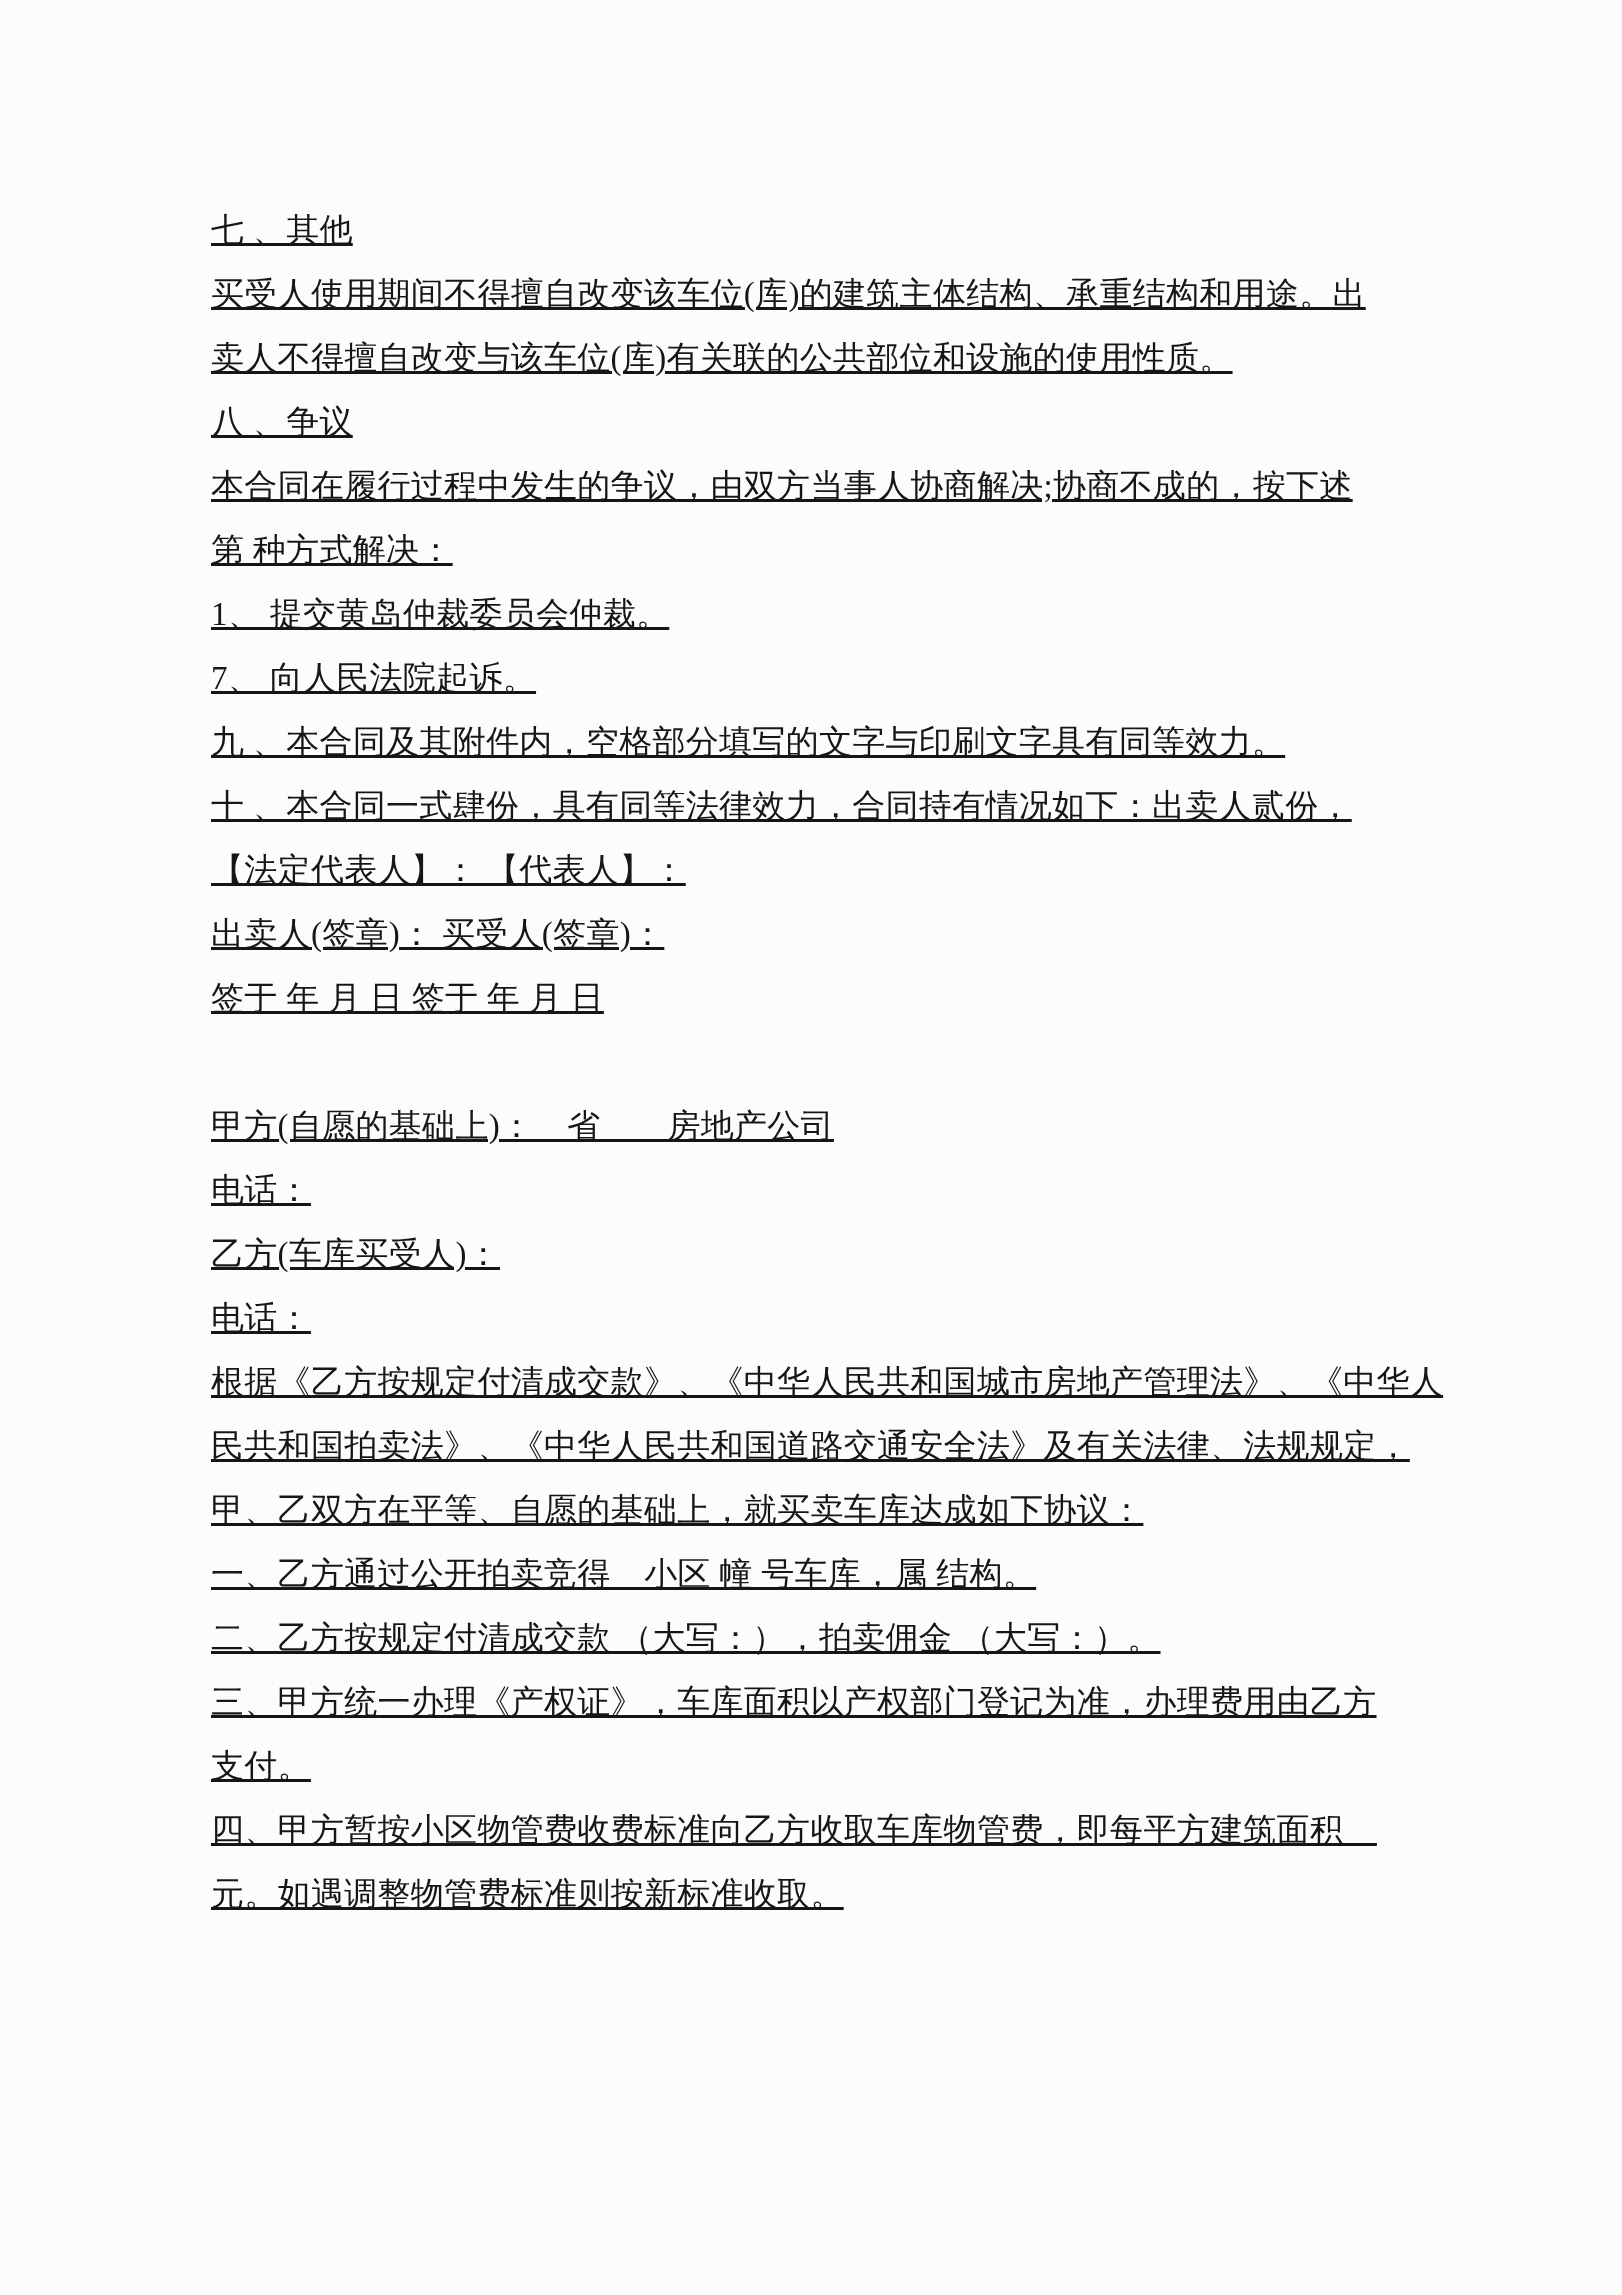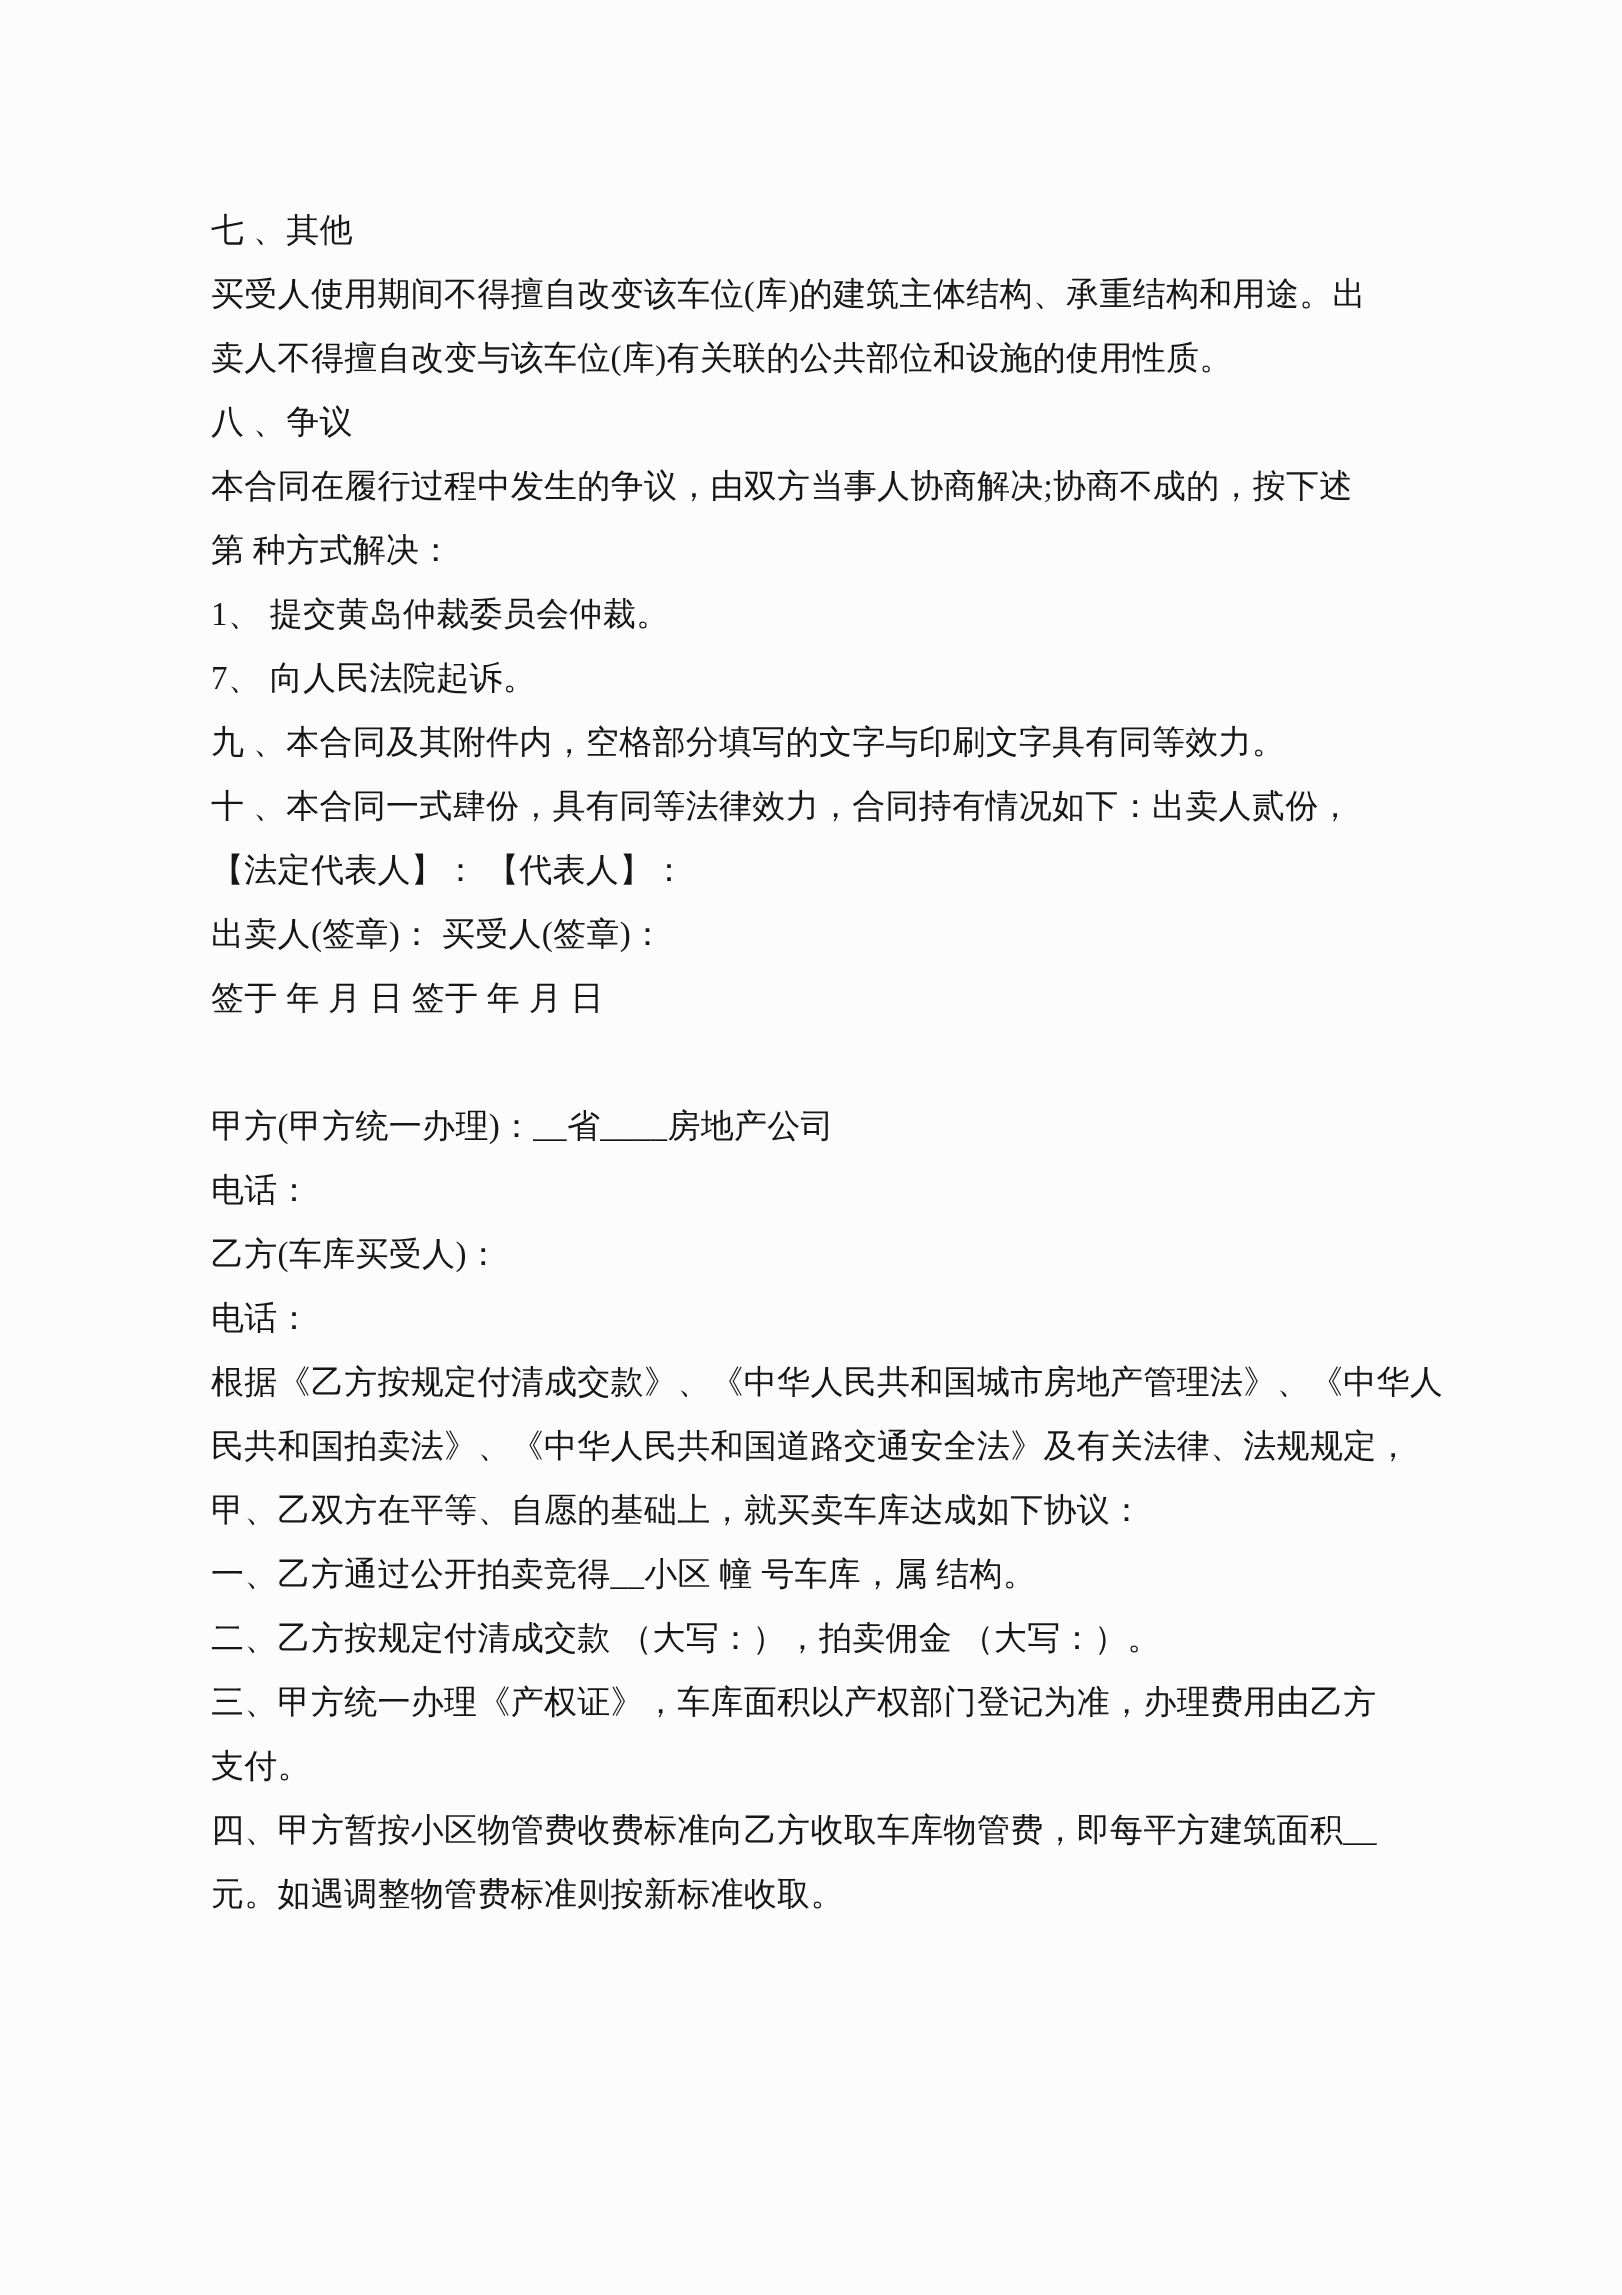--- a/index.html
+++ b/index.html
@@ -14,20 +14,21 @@
     background: #fcfcfc;
     overflow: hidden;
     font-family: "Liberation Serif", "DejaVu Serif", serif;
     color: #161616;
   }
   .content {
     position: absolute;
     left: 211px;
     top: 198px;
     width: 1217px;
+    text-decoration: underline;
   }
   .line {
     height: 64px;
     line-height: 64px;
     font-size: 33px;
     letter-spacing: 0.3px;
     white-space: pre;
     overflow: visible;
   }
 </style>
@@ -43,21 +44,21 @@
     <div class="line">本合同在履行过程中发生的争议，由双方当事人协商解决;协商不成的，按下述</div>
     <div class="line">第 种方式解决：</div>
     <div class="line">1、 提交黄岛仲裁委员会仲裁。</div>
     <div class="line">7、 向人民法院起诉。</div>
     <div class="line">九 、本合同及其附件内，空格部分填写的文字与印刷文字具有同等效力。</div>
     <div class="line">十 、本合同一式肆份，具有同等法律效力，合同持有情况如下：出卖人贰份，</div>
     <div class="line">【法定代表人】： 【代表人】：</div>
     <div class="line">出卖人(签章)： 买受人(签章)：</div>
     <div class="line">签于 年 月 日 签于 年 月 日</div>
     <div class="line"></div>
-    <div class="line">甲方(甲方统一办理)：__省____房地产公司</div>
+    <div class="line">甲方(自愿的基础上)：__省____房地产公司</div>
     <div class="line">电话：</div>
     <div class="line">乙方(车库买受人)：</div>
     <div class="line">电话：</div>
     <div class="line">根据《乙方按规定付清成交款》、《中华人民共和国城市房地产管理法》、《中华人</div>
     <div class="line">民共和国拍卖法》、《中华人民共和国道路交通安全法》及有关法律、法规规定，</div>
     <div class="line">甲、乙双方在平等、自愿的基础上，就买卖车库达成如下协议：</div>
     <div class="line">一、乙方通过公开拍卖竞得__小区 幢 号车库，属 结构。</div>
     <div class="line">二、乙方按规定付清成交款 （大写：），拍卖佣金 （大写：）。</div>
     <div class="line">三、甲方统一办理《产权证》，车库面积以产权部门登记为准，办理费用由乙方</div>
     <div class="line">支付。</div>

